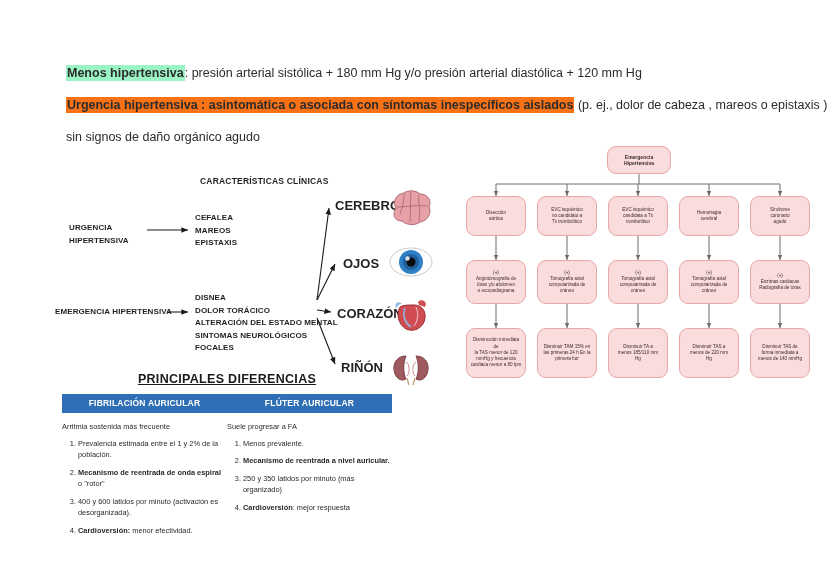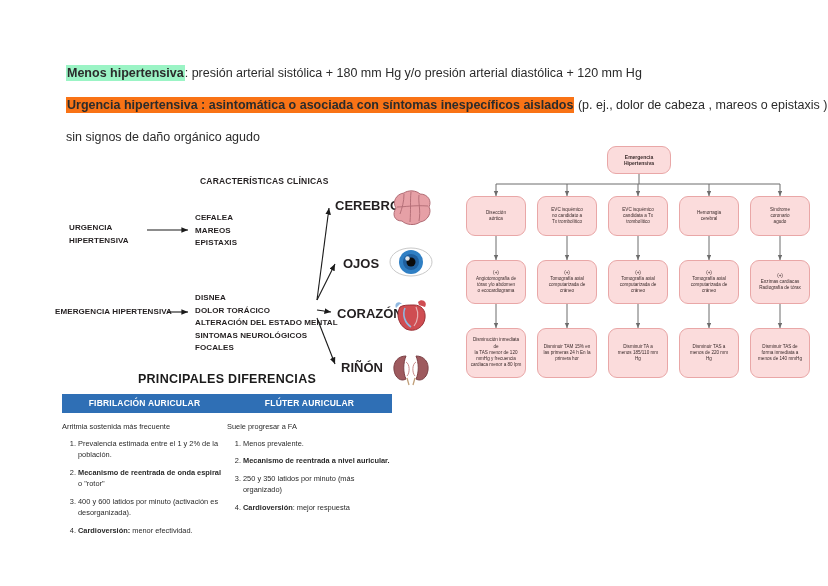--- a/index.html
+++ b/index.html
@@ -109,20 +109,21 @@
     top: 372px;
     width: 330px;
   }
   .diff-title {
     text-align: center;
     font-size: 12.5px;
     font-weight: bold;
     letter-spacing: .3px;
     margin-bottom: 8px;
     color: #1a1a1a;
+    text-decoration: underline;
   }
   .diff-heads {
     display: flex;
     gap: 0;
   }
   .diff-head {
     flex: 1;
     background: #2f6fb5;
     color: #ffffff;
     font-size: 8.5px;

